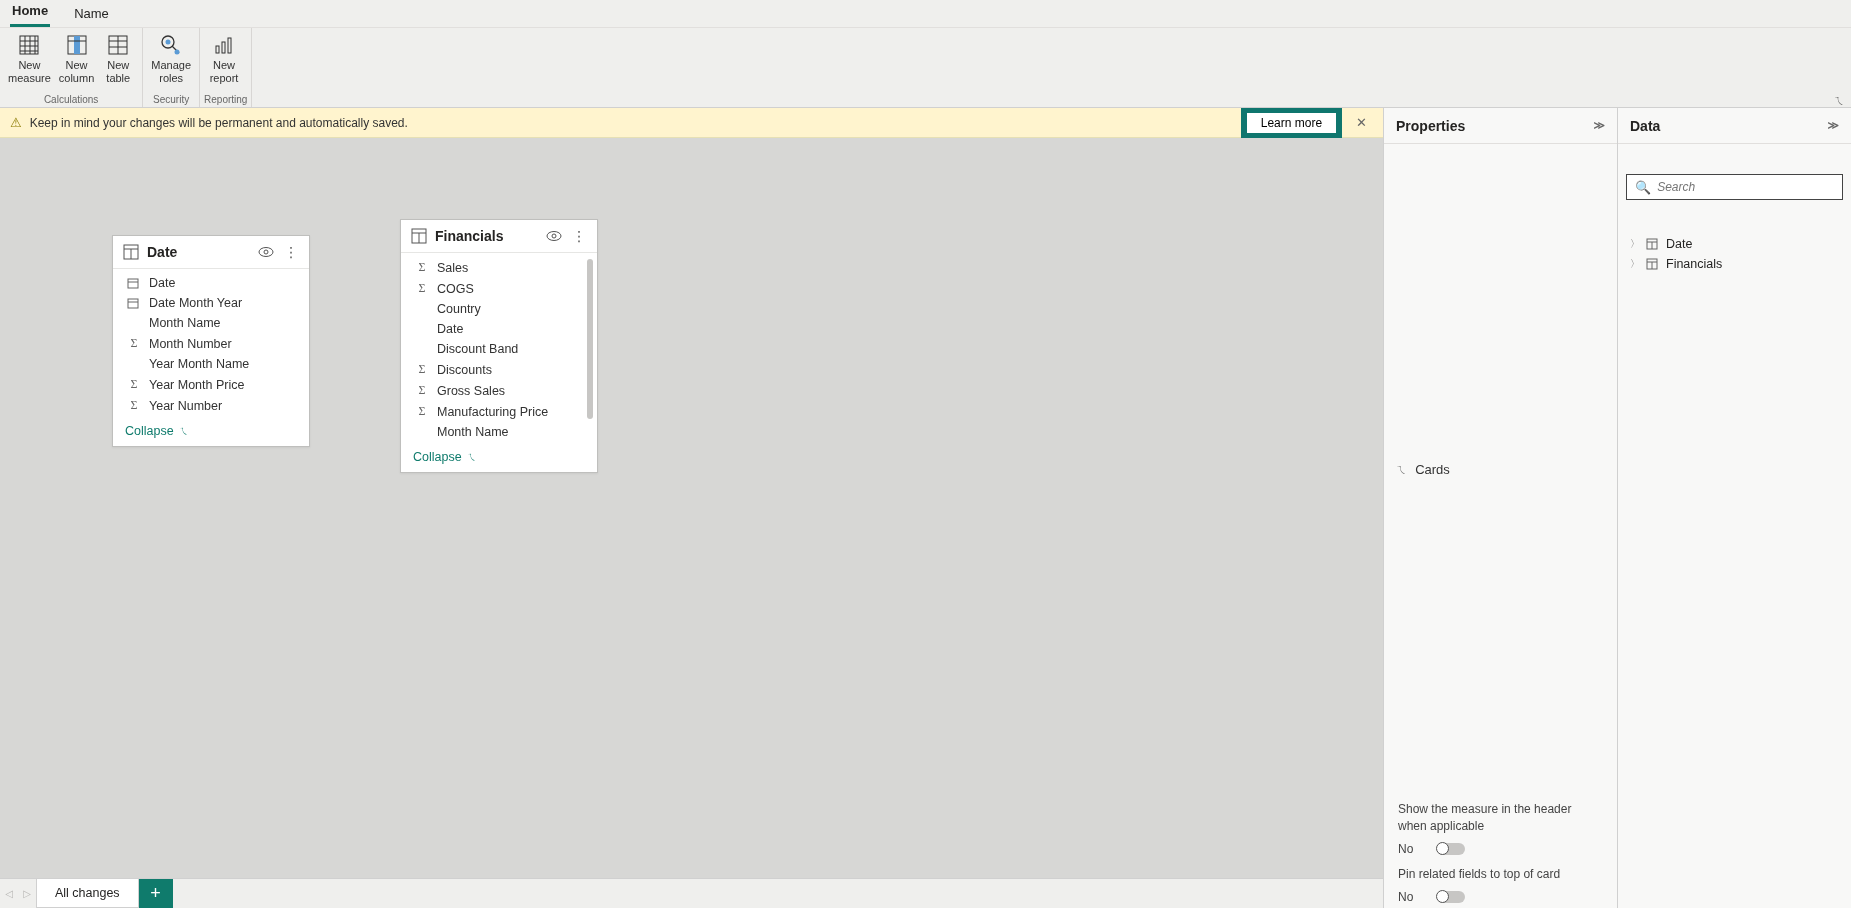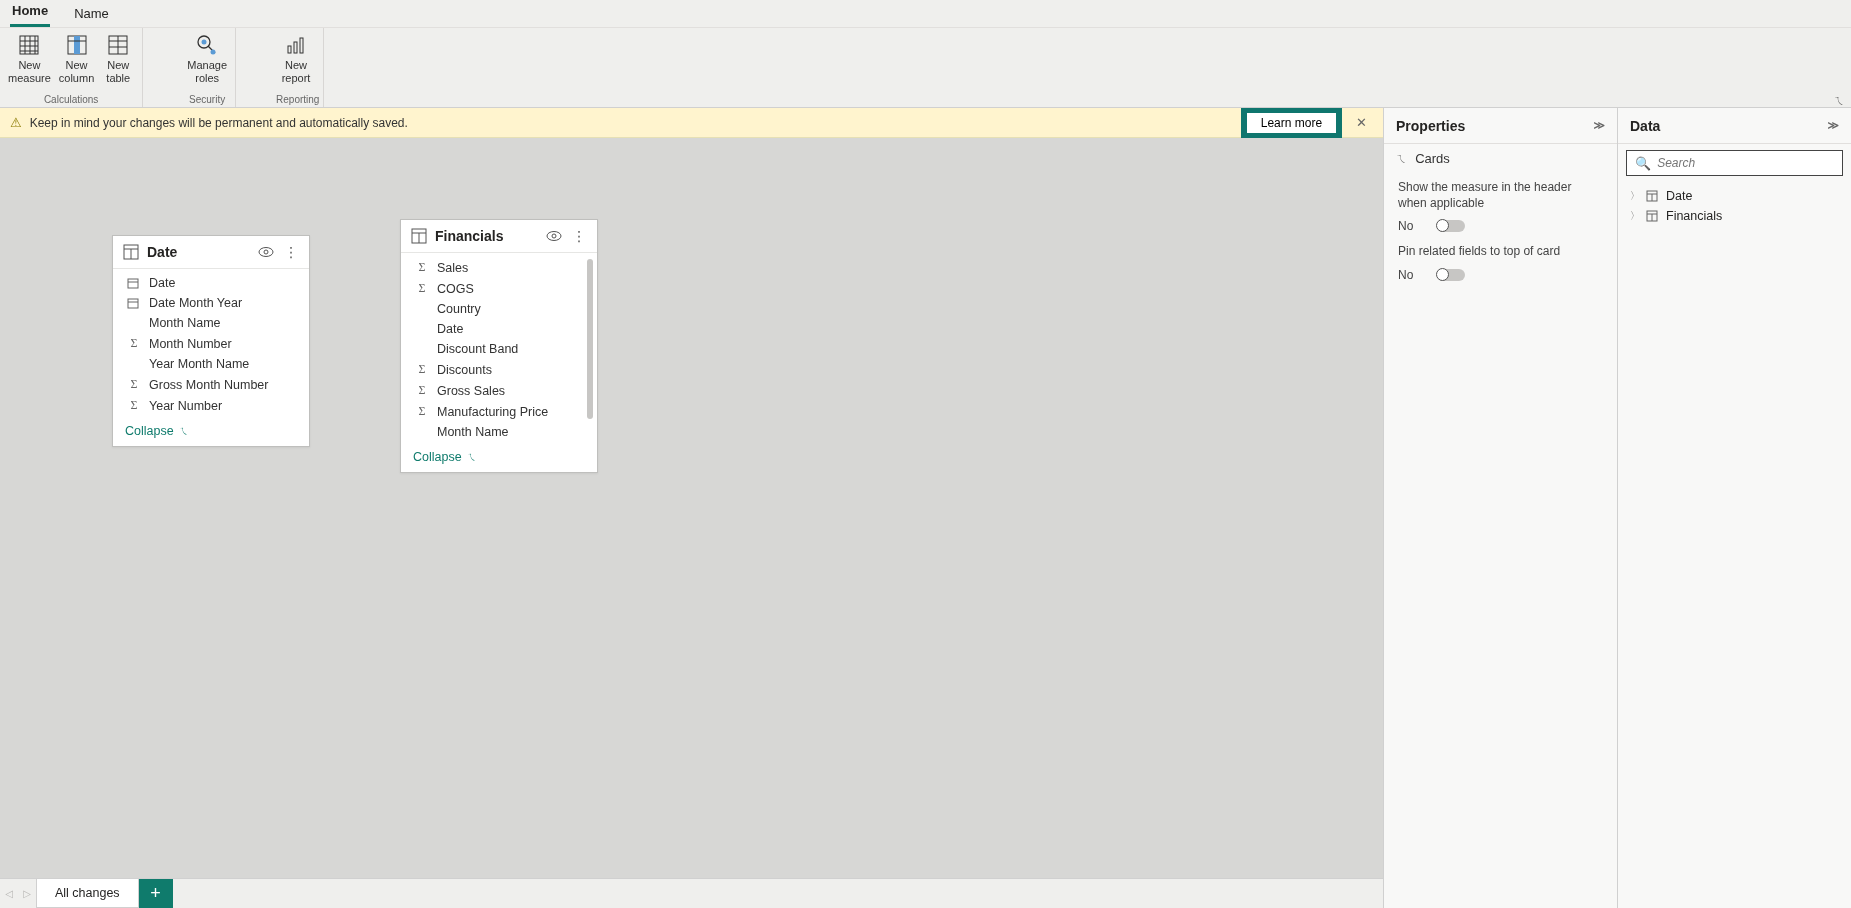--- a/index.html
+++ b/index.html
@@ -3,21 +3,21 @@
 <meta charset="utf-8">
 <style>
 * { box-sizing: border-box; margin: 0; padding: 0; }
 html,body { width:100%; height:100%; font-family:"Segoe UI",Arial,sans-serif; font-size:13px; background:#efefed; color:#252423; overflow:hidden;}
 .app { width:100%; height:100%; display:flex; flex-direction:column; }
 
 .menubar { background:#efefed; height:28px; display:flex; align-items:flex-end; padding:0 10px; gap:22px; border-bottom:1px solid #e1dfdd;}
 .menubar-item { padding:4px 2px 6px 2px; cursor:pointer; font-size:13px;}
 .menubar-item.active { border-bottom:3px solid #0f7b6c; font-weight:600;}
 
-.ribbon { background:#efefed; height:80px; display:flex; align-items:stretch; border-bottom:1px solid #d0d0d0; position:relative;gap:36px;}
+.ribbon { background:#efefed; height:80px; display:flex; align-items:stretch; border-bottom:1px solid #d0d0d0; position:relative;}
 .ribbon-caret { position:absolute; right:6px; bottom:-1px; font-size:11px; color:#555; cursor:pointer;}
 .ribbon-group { display:flex; flex-direction:column; border-right:1px solid #d8d6d4; padding:0 4px; }
 .ribbon-btns { display:flex; flex:1; }
 .ribbon-btn { display:flex; flex-direction:column; align-items:center; justify-content:flex-start; padding:4px 4px 0 4px; cursor:pointer; min-width:40px;}
 .ribbon-btn .icon-slot { height:26px; display:flex; align-items:center; justify-content:center;}
 .ribbon-btn .lbl { font-size:11px; line-height:1.15; text-align:center; color:#333; margin-top:1px; white-space:pre;}
 .ribbon-group-label { font-size:10px; color:#666; text-align:center; padding:1px 0 2px 0;}
 
 .body { flex:1; display:flex; min-height:0;}
 .canvas-col { flex:1; min-width:0; display:flex; flex-direction:column;}
@@ -38,22 +38,22 @@
 .field-item { display:flex; align-items:center; gap:8px; padding:3px 14px; font-size:12.5px; color:#333; cursor:pointer;}
 .field-item .ficon { width:14px; text-align:center; color:#666; font-size:12px;}
 .collapse-row { padding:6px 12px 8px 12px; font-size:12.5px; color:#0f7b6c; cursor:pointer; display:flex; align-items:center; gap:5px; border-top:1px solid transparent;}
 
 .bottom-tabs { height:30px; background:#efefed; border-top:1px solid #d0d0d0; display:flex; align-items:stretch;}
 .btab-nav { width:18px; display:flex; align-items:center; justify-content:center; color:#b7b6b4; font-size:10px;}
 .btab { background:#fff; border:1px solid #d0d0d0; border-top:none; padding:0 18px; display:flex; align-items:center; font-size:12.5px;}
 .btab-add { background:#0f7b6c; color:#fff; width:34px; display:flex; align-items:center; justify-content:center; font-size:18px; cursor:pointer;}
 
 .side-panel { background:#f8f8f7; border-left:1px solid #d0d0d0; display:flex; flex-direction:column;}
-.panel-props { width:234px;}
-.panel-data  { width:234px;}
+.panel-props { width:234px;justify-content:space-between;}
+.panel-data  { width:234px;gap:24px;}
 .panel-head { height:36px; border-bottom:1px solid #e1dfdd; display:flex; align-items:center; padding:0 12px; font-weight:600; font-size:14px;}
 .panel-head .sp {flex:1;}
 .panel-head .coll { font-size:11px; color:#666; cursor:pointer;}
 
 .section-head { display:flex; align-items:center; gap:8px; padding:7px 12px; font-size:13px; cursor:pointer; color:#333;}
 .section-head .chv { font-size:11px; color:#666;}
 .prop-block { padding:6px 14px 4px 14px; font-size:12px; color:#444;}
 .prop-block .desc { line-height:1.35; margin-bottom:6px;}
 .toggle-row { display:flex; align-items:center; gap:24px; padding-top:2px;}
 .toggle { width:28px; height:12px; border-radius:7px; background:#c7c6c4; position:relative;}
@@ -220,21 +220,21 @@
                 <div class="field-item">
                   <span class="ficon"><span style="font-family:serif;">Σ</span></span>
                   <span>Month Number</span>
                 </div>
                 <div class="field-item">
                   <span class="ficon"></span>
                   <span>Year Month Name</span>
                 </div>
                 <div class="field-item">
                   <span class="ficon"><span style="font-family:serif;">Σ</span></span>
-                  <span>Gross Month Number</span>
+                  <span>Year Month Price</span>
                 </div>
                 <div class="field-item">
                   <span class="ficon"><span style="font-family:serif;">Σ</span></span>
                   <span>Year Number</span>
                 </div>
               </div>
             </div>
     <div class="collapse-row">
               <span>Collapse</span>
               <span style="font-size:10px;">ㄟ</span>

